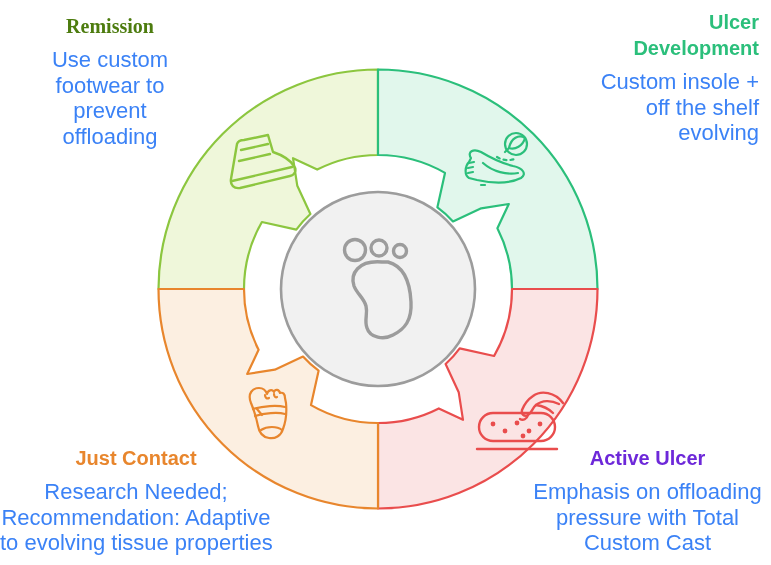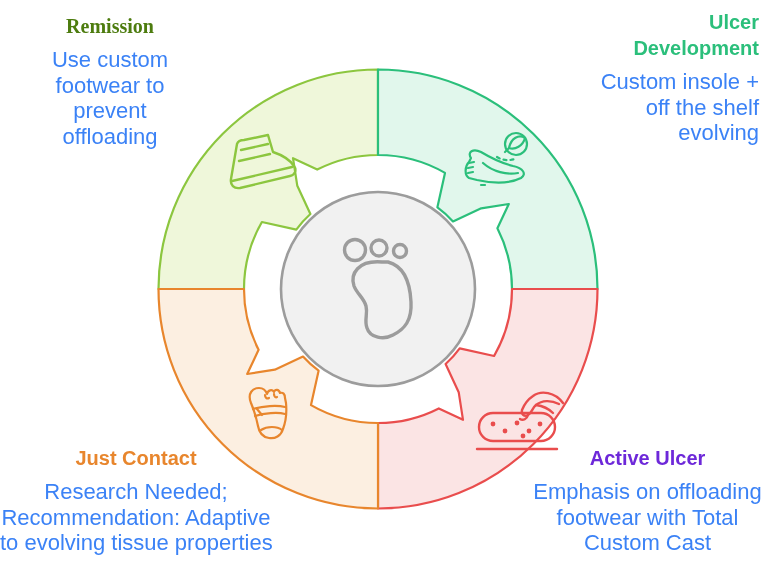--- a/index.html
+++ b/index.html
@@ -131,16 +131,16 @@
     <div>Research Needed;</div>
     <div>Recommendation: Adaptive</div>
     <div>to evolving tissue properties</div>
   </div>
 </div>
 
 <div class="label-block" style="left:524px;top:445px;width:247px;">
   <div class="label-title" style="color: #6d28d9;">Active Ulcer</div>
   <div class="label-body">
     <div>Emphasis on offloading</div>
-    <div>footwear with Total</div>
+    <div>pressure with Total</div>
     <div>Custom Cast</div>
   </div>
 </div>
 
 </body></html>

